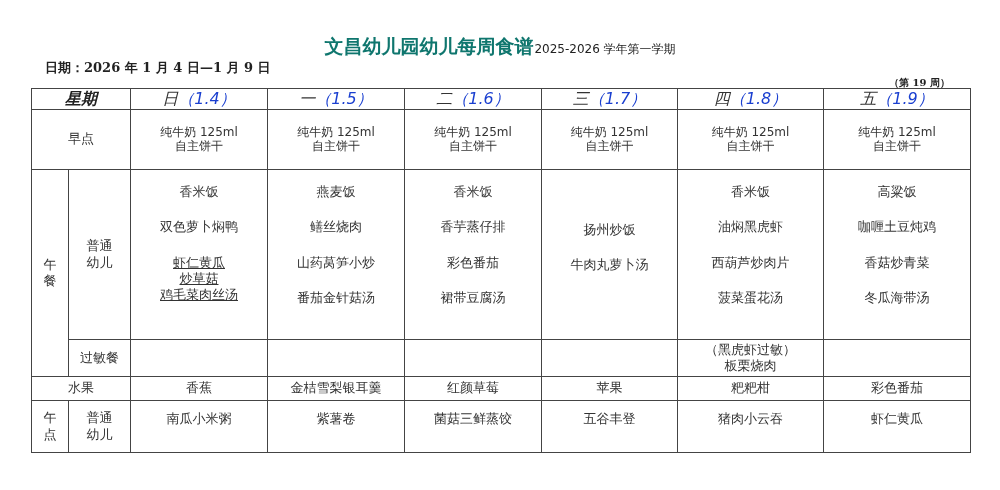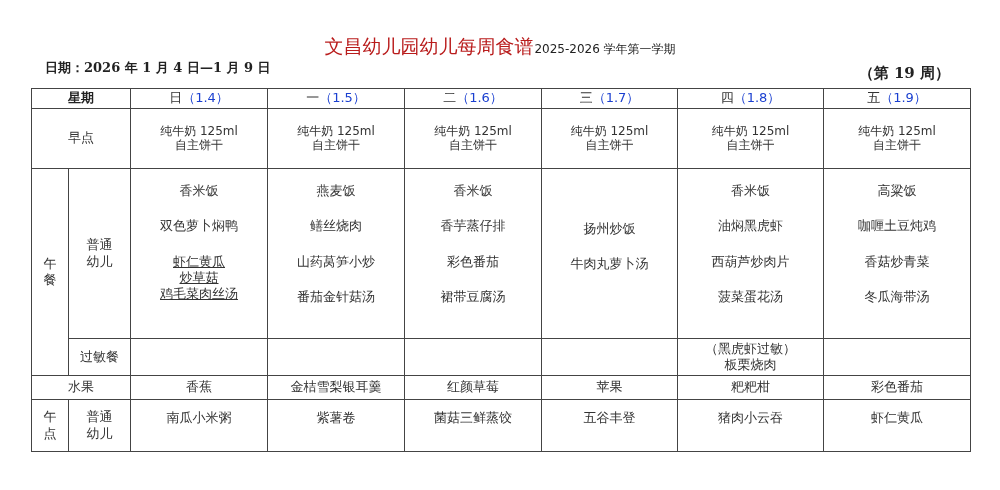--- a/index.html
+++ b/index.html
@@ -1,25 +1,25 @@
 <!DOCTYPE html>
 <html><head>
 <meta charset="utf-8">
 <style>
   html, body { margin: 0; padding: 0; background: #ffffff; }
   body { width: 1000px; height: 490px; position: relative; overflow: hidden;
          font-family: "DejaVu Sans", "Liberation Sans", sans-serif; color: #222; }
   .title { position: absolute; top: 34px; left: 0; width: 1000px; text-align: center; }
-  .title .main { font-size: 19px; font-weight: normal; color: #b91c1c; margin-top: 12px; }
+  .title .main { font-size: 19px; font-weight: bold; color: #0f766e; margin-top: 12px; }
   .title .sub { font-size: 12px; color: #222; margin-left: 1px; }
   .date { position: absolute; top: 59px; left: 45px; font-size: 13px; font-weight: bold; font-family: "DejaVu Serif", serif; }
-  .week { position: absolute; top: 64px; right: 50px; font-size: 15px; font-weight: bold; font-family: "DejaVu Serif", serif; }
+  .week { position: absolute; top: 76px; right: 50px; font-size: 10px; font-weight: bold; font-family: "DejaVu Serif", serif; }
   table { position: absolute; left: 31px; top: 88px; border-collapse: collapse; table-layout: fixed; }
   td { border: 1px solid #444; text-align: center; vertical-align: middle; padding: 0; font-size: 13px; color: #333; line-height: 1.25; }
-  .hdr td { height: 19px; font-size: 13px; }
+  .hdr td { height: 19px; font-size: 16px; font-style: italic; }
   .hdr .lbl { font-weight: bold; color: #222; }
   .daynum { color: #1a3fd0; }
   .bf td.cell { font-size: 12px; line-height: 1.1; }
   .lunch td.cell { vertical-align: top; padding-top: 14px; margin-top: 40px; }
   .dish { display: block; margin-bottom: 19px; }
   .dish.tight { margin-bottom: 0; text-decoration: underline; }
 </style>
 </head>
 <body>
 

